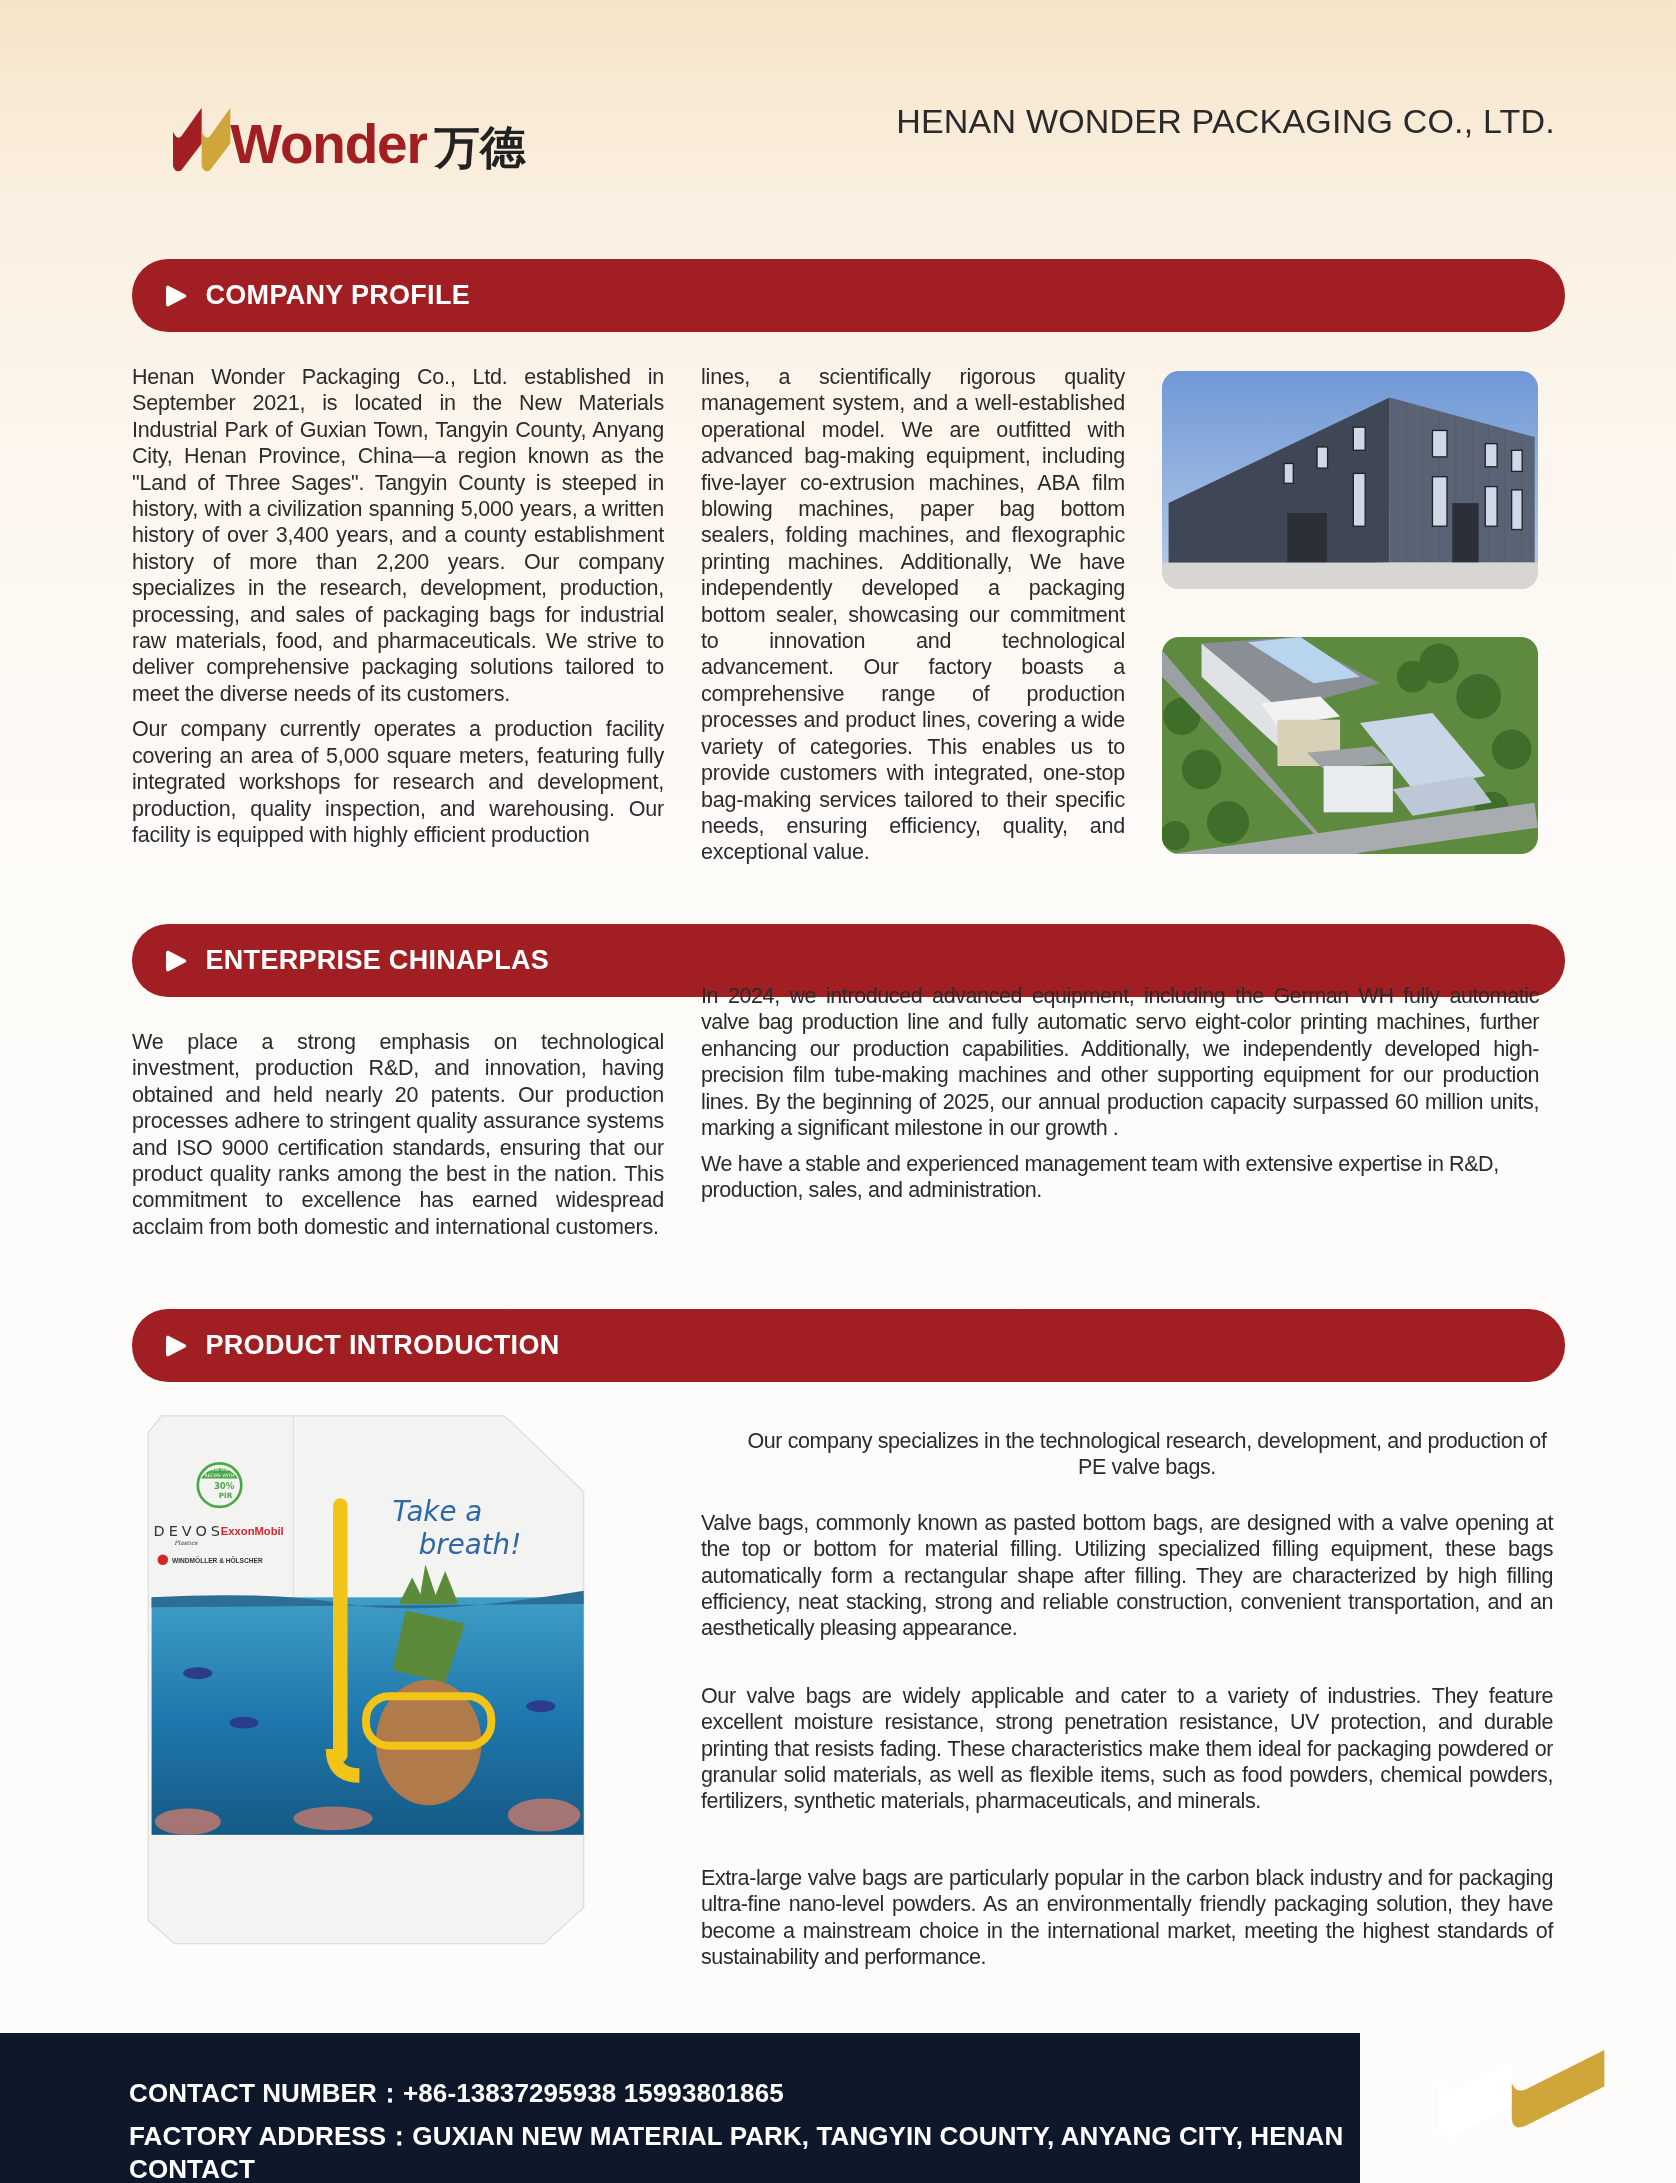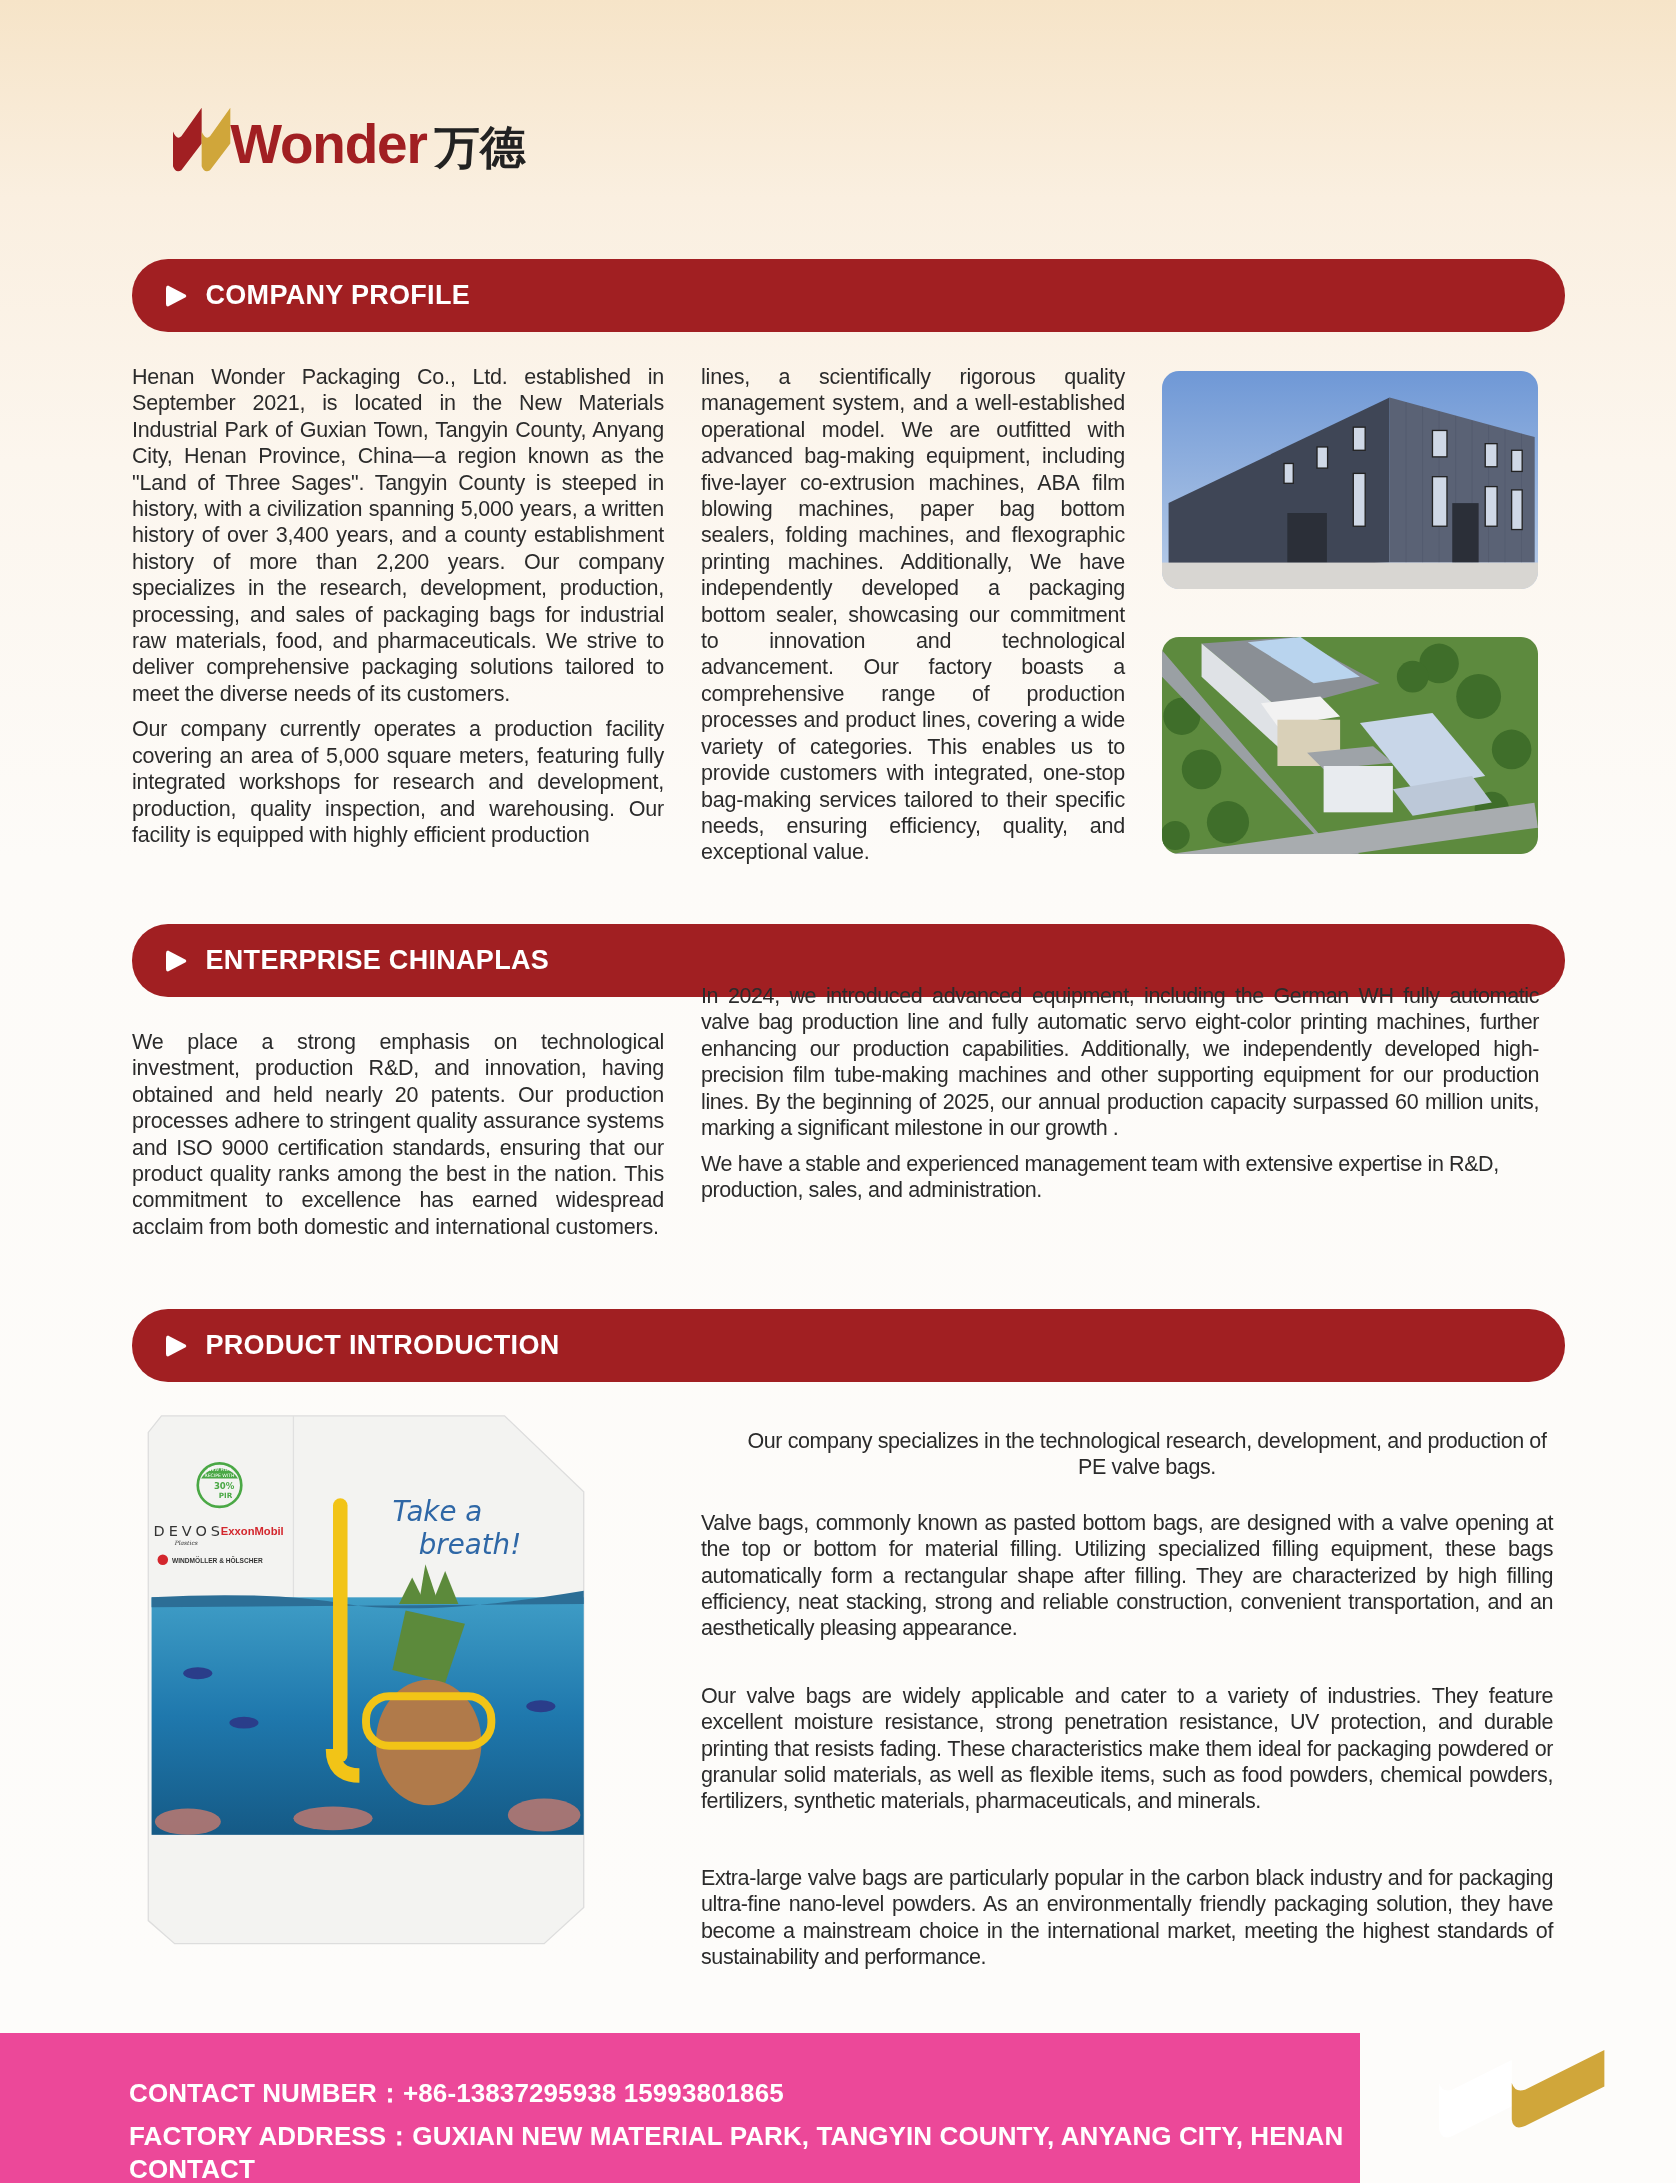--- a/index.html
+++ b/index.html
@@ -35,40 +35,41 @@
 
   
   .photo { position: absolute; border-radius: 17px; overflow: hidden; }
   .photo svg { width: 100%; height: 100%; display: block; }
 
   .bag { position: absolute; left: 135px; top: 1406px; width: 462px; height: 541px; }
   .bag svg { width: 100%; height: 100%; }
 
   
   .footer {
-    position: absolute; left: 0; top: 2033px; width: 1360px; height: 150px; background: #ec4899;
+    position: absolute; left: 0; top: 2033px; width: 1360px; height: 150px; background: #0f172a;
   }
   .footer .line { position: absolute; left: 129px; color: #fff; font-weight: bold; font-size: 26px; letter-spacing: 0.1px; }
   .footer .l1 { top: 43px; }
   .footer .l2 { top: 86px; }
   .footer-logo { position: absolute; left: 1439px; top: 2050px; width: 172px; height: 92px; }
 </style>
 </head>
 <body>
 
 <div class="logo">
   <svg viewBox="0 0 700 120" preserveAspectRatio="xMinYMid meet">
     <path d="M0 40 Q6 55 14 48 L48 0 L48 60 L14 105 Q4 110 0 98 Z" fill="#a11f22"></path>
     <path d="M48 40 Q54 55 62 48 L96 0 L96 60 L62 105 Q52 110 48 98 Z" fill="#d0a63a"></path>
     <text x="96" y="93" font-family="Liberation Sans, sans-serif" font-weight="bold" font-size="92" fill="#a11f22" letter-spacing="-2">Wonder</text>
     <text x="438" y="93" font-family="DejaVu Sans, sans-serif" font-weight="bold" font-size="76" fill="#222">万德</text>
   </svg>
 </div>
 
 <div class="header-right">
+  <div class="company-name">HENAN WONDER PACKAGING CO., LTD.</div>
 </div>
 
 <div class="banner" style="top:259px;">
   <svg class="play" viewBox="0 0 32 36">
       <path d="M3 2 Q0 2 0 6 L0 30 Q0 34 3 34 L30 20 Q32 18 30 16 Z" fill="#fff"></path>
     </svg>
   <span class="title">COMPANY PROFILE</span>
 </div>
 
 <div class="body-text" style="left:132px; top:364px; width:532px;">

